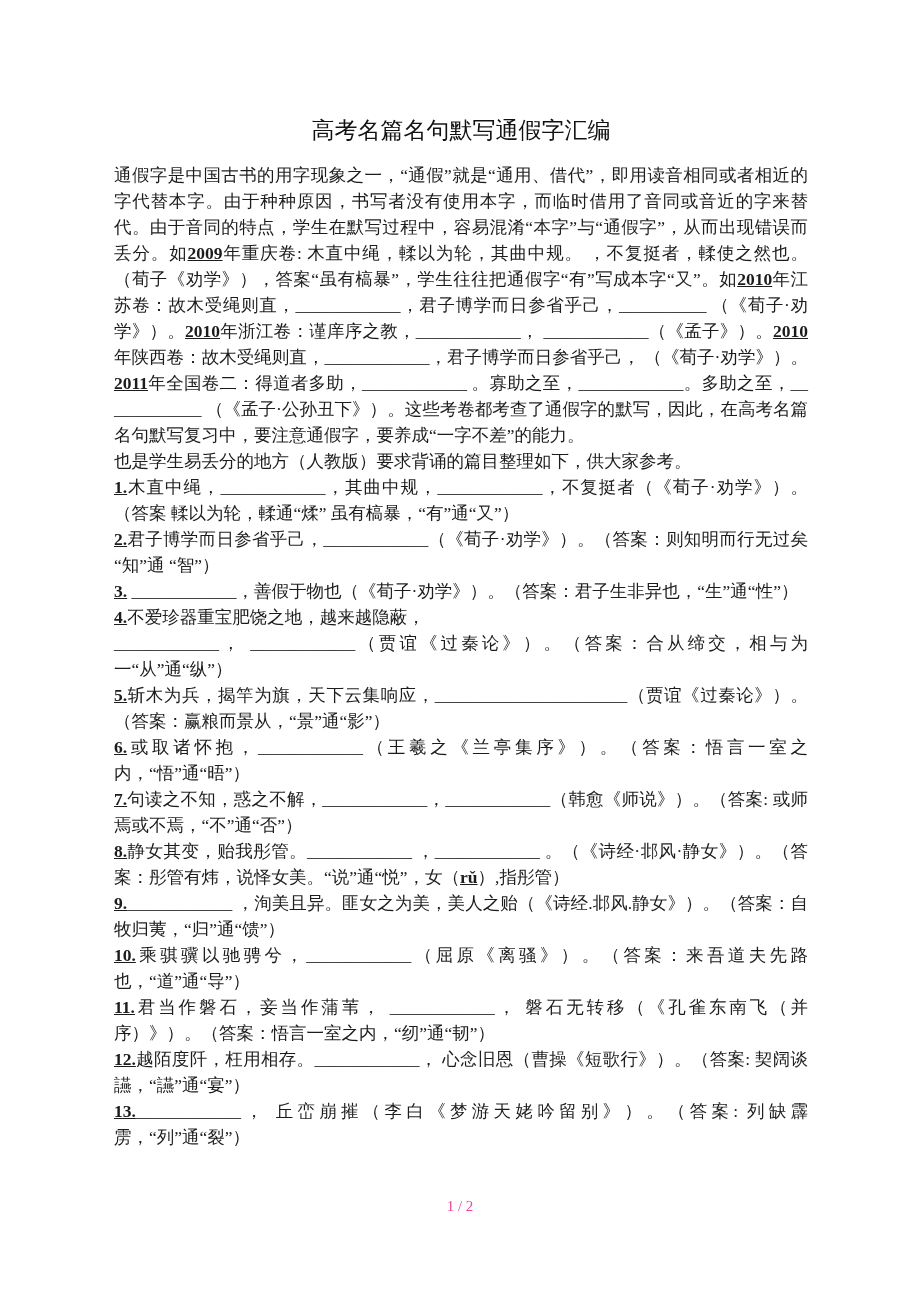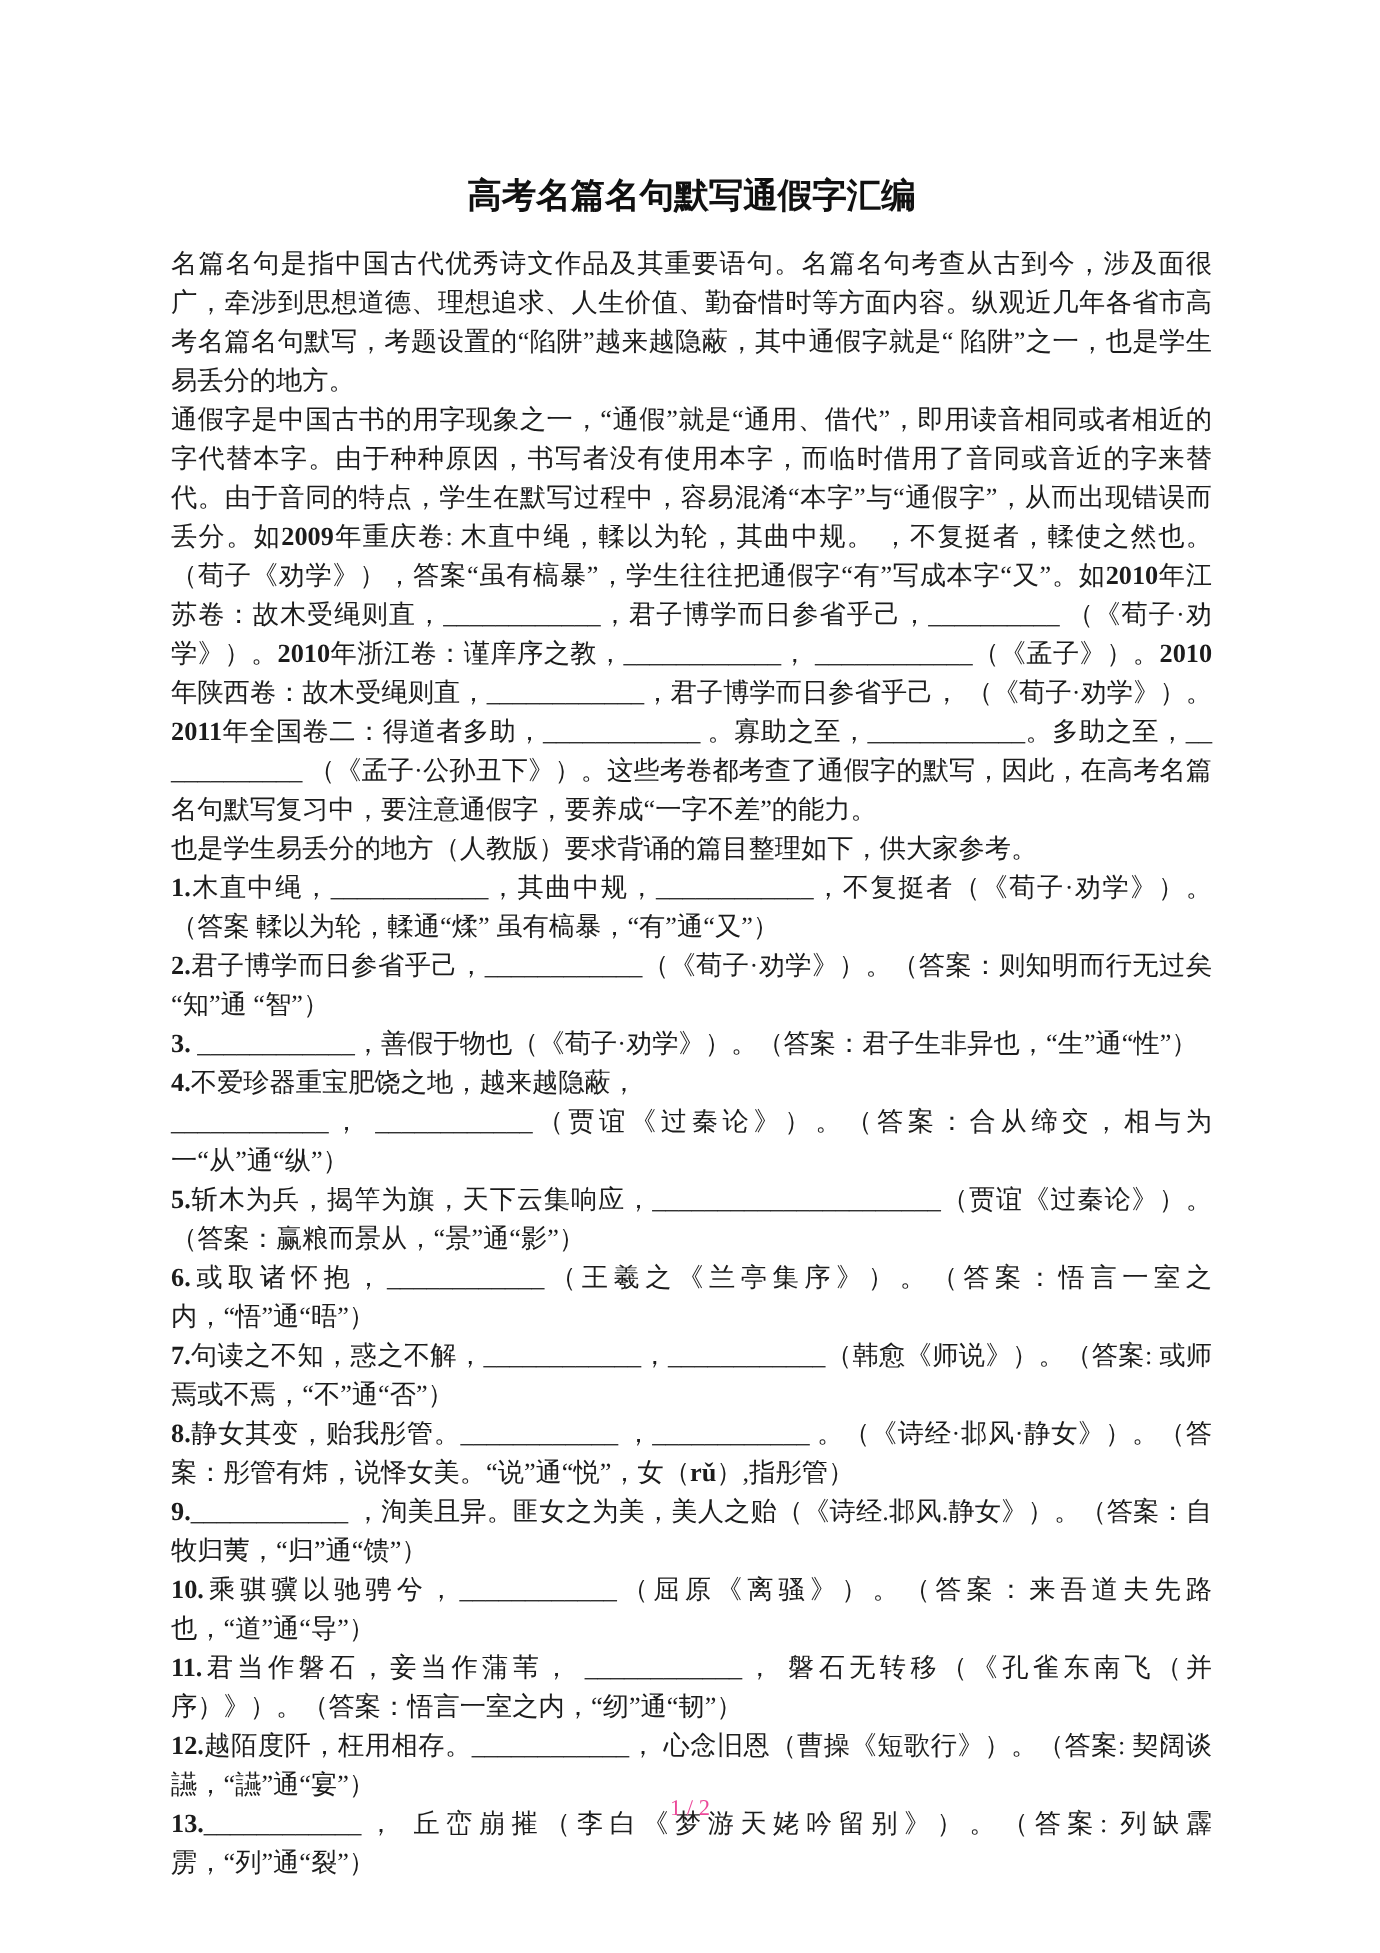--- a/index.html
+++ b/index.html
@@ -17,56 +17,56 @@
     color: #1c1c1c;
   }
   .content {
     position: absolute;
     left: 114px;
     top: 116px;
     width: 694px;
   }
   .doc-title {
     font-size: 23px;
-    font-weight: bold;
+    font-weight: normal;
     text-align: center;
     margin: 0 0 16px 0;
     line-height: 30px;
     color: #111111;
   }
   .doc-body p {
     font-size: 17.5px;
     line-height: 26px;
     margin: 0;
     text-align: justify;
     word-break: break-all;
     color: #1c1c1c;
   }
   .doc-body p span.b {
     font-weight: bold;
+    text-decoration: underline;
   }
   .page-footer {
     position: absolute;
     left: 0;
     top: 1198px;
     width: 100%;
     text-align: center;
     font-size: 15px;
     color: #ec4899;
     font-family: "Liberation Serif", "DejaVu Serif", serif;
   }
 </style>
 </head>
 <body>
 
 <div class="page">
   <div class="content">
     <h1 class="doc-title">高考名篇名句默写通假字汇编</h1>
     <div class="doc-body">
-        <p><span class="">名篇名句是指中国古代优秀诗文作品及其重要语句。名篇名句考查从古到今，涉及面很广，牵涉到思想道德、理想追求、人生价值、勤奋惜时等方面内容。纵观近几年各省市高考名篇名句默写，考题设置的“陷阱”越来越隐蔽，其中通假字就是“ 陷阱”之一，也是学生易丢分的地方。</span></p>
         <p><span class="">通假字是中国古书的用字现象之一，“通假”就是“通用、借代”，即用读音相同或者相近的字代替本字。由于种种原因，书写者没有使用本字，而临时借用了音同或音近的字来替代。由于音同的特点，学生在默写过程中，容易混淆“本字”与“通假字”，从而出现错误而丢分。如</span><span class="b">2009</span><span class="">年重庆卷: 木直中绳，輮以为轮，其曲中规。 ，不复挺者，輮使之然也。（荀子《劝学》），答案“虽有槁暴”，学生往往把通假字“有”写成本字“又”。如</span><span class="b">2010</span><span class="">年江苏卷：故木受绳则直，____________，君子博学而日参省乎己，__________ （《荀子·劝学》）。</span><span class="b">2010</span><span class="">年浙江卷：谨庠序之教，____________， ____________（《孟子》）。</span><span class="b">2010</span><span class="">年陕西卷：故木受绳则直，____________，君子博学而日参省乎己， （《荀子·劝学》）。</span><span class="b">2011</span><span class="">年全国卷二：得道者多助，____________ 。寡助之至，____________。多助之至，____________ （《孟子·公孙丑下》）。这些考卷都考查了通假字的默写，因此，在高考名篇名句默写复习中，要注意通假字，要养成“一字不差”的能力。</span></p>
         <p><span class="">也是学生易丢分的地方（人教版）要求背诵的篇目整理如下，供大家参考。</span></p>
         <p><span class="b">1.</span><span class="">木直中绳，____________，其曲中规，____________，不复挺者（《荀子·劝学》）。（答案 輮以为轮，輮通“煣” 虽有槁暴，“有”通“又”）</span></p>
         <p><span class="b">2.</span><span class="">君子博学而日参省乎己，____________（《荀子·劝学》）。（答案：则知明而行无过矣 “知”通 “智”）</span></p>
         <p><span class="b">3.</span><span class=""> ____________，善假于物也（《荀子·劝学》）。（答案：君子生非异也，“生”通“性”）</span></p>
         <p><span class="b">4.</span><span class="">不爱珍器重宝肥饶之地，越来越隐蔽，</span><br><span class="">____________， ____________（贾谊《过秦论》）。（答案：合从缔交，相与为一“从”通“纵”）</span></p>
         <p><span class="b">5.</span><span class="">斩木为兵，揭竿为旗，天下云集响应，______________________（贾谊《过秦论》）。（答案：赢粮而景从，“景”通“影”）</span></p>
         <p><span class="b">6.</span><span class="">或取诸怀抱，____________（王羲之《兰亭集序》）。（答案：悟言一室之内，“悟”通“晤”）</span></p>
         <p><span class="b">7.</span><span class="">句读之不知，惑之不解，____________，____________（韩愈《师说》）。（答案: 或师焉或不焉，“不”通“否”）</span></p>
         <p><span class="b">8.</span><span class="">静女其变，贻我彤管。____________ ，____________ 。（《诗经·邶风·静女》）。（答案：彤管有炜，说怿女美。“说”通“悦”，女（</span><span class="b">rǔ</span><span class="">）,指彤管）</span></p>

